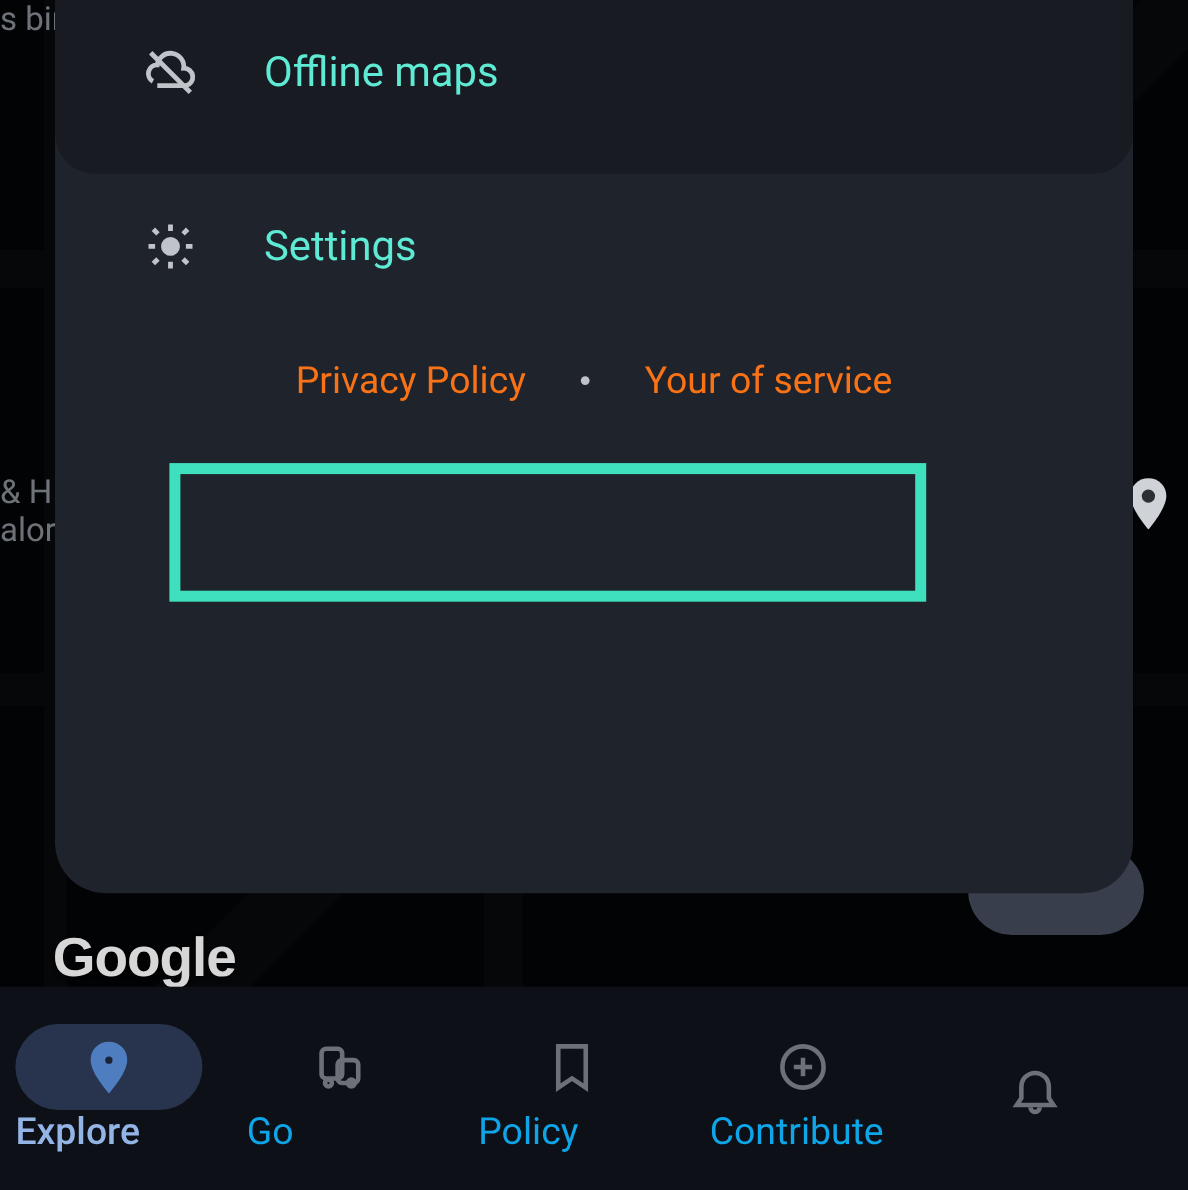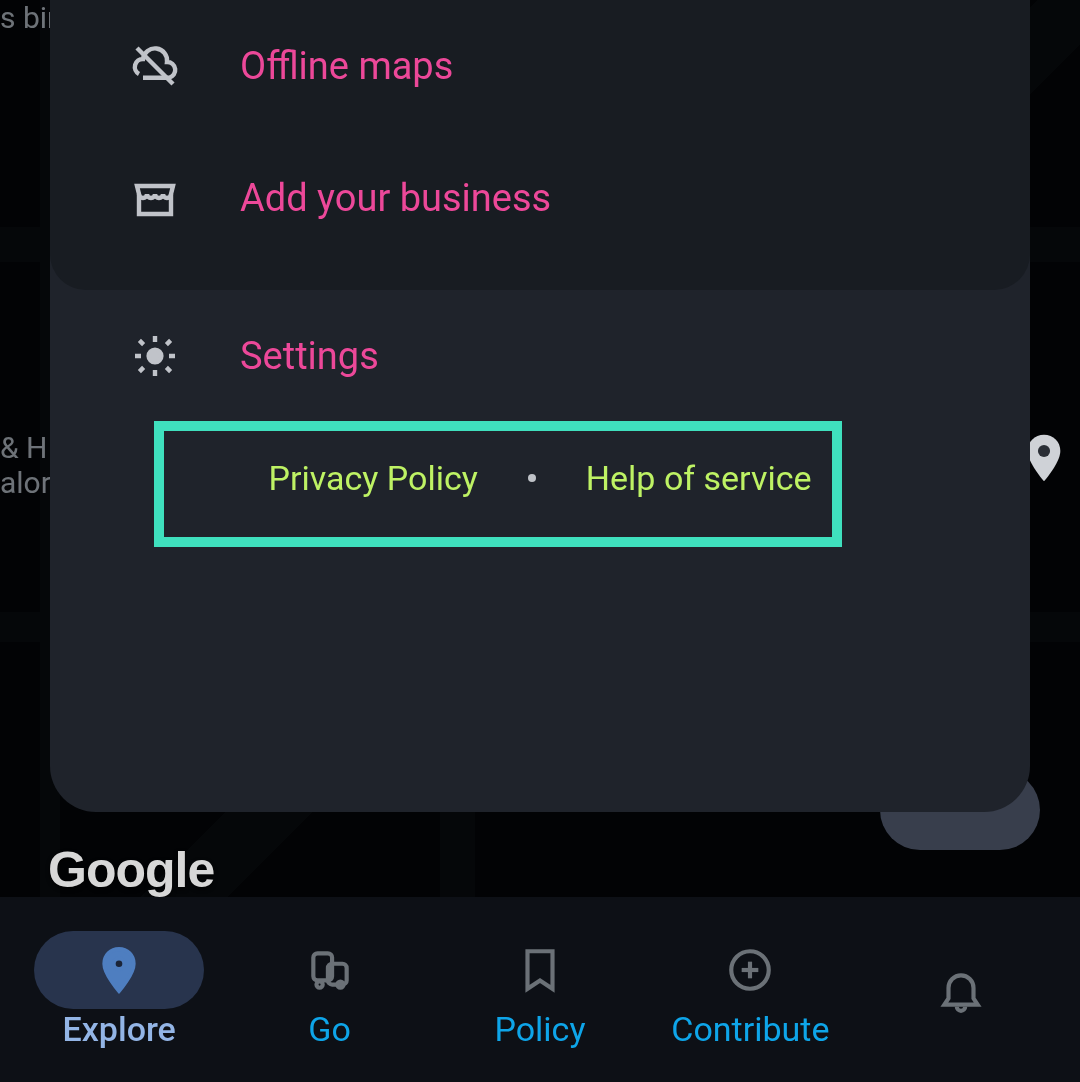--- a/index.html
+++ b/index.html
@@ -48,42 +48,42 @@
     padding-bottom: 26px;
   }
   .menu-item {
     display:flex; align-items:center;
     height:132px;
     padding-left:80px;
     cursor:pointer;
   }
   .menu-icon { width:50px; height:50px; display:flex; align-items:center; justify-content:center; color:#c0c3c9; flex-shrink:0; }
   .menu-icon svg { width:48px; height:48px; stroke:#c0c3c9; fill:none; stroke-width:2.2; }
-  .menu-label { margin-left:60px; font-size:38px; color:#ec4899; font-weight:400; }
+  .menu-label { margin-left:60px; font-size:38px; color:#5eead4; font-weight:400; }
 
   .highlight-box {
     position:absolute; left:104px; top:421px; width:688px; height:126px;
     border:10px solid #3fe0be; pointer-events:none;
   }
 
   .footer-links {
     display:flex; justify-content:center; align-items:center; gap:50px;
     height:112px; color:#bfc2c8; font-size:34px;
   }
   .footer-links .dot { width:8px; height:8px; background:#bfc2c8; border-radius:50%; }
-  .footer-links a { color:#bef264; text-decoration:none; cursor:pointer; }
+  .footer-links a { color:#f97316; text-decoration:none; cursor:pointer; }
 
   
   .bottom-nav {
     position:absolute; left:0; right:0; bottom:0; height:185px;
     background:#0d1016;
     display:flex; align-items:center; justify-content:space-around;
     padding: 0 14px;
   }
-  .nav-item { display:flex; flex-direction:column; align-items:center; cursor:pointer; width:20%; }
+  .nav-item { display:flex; flex-direction:column; align-items:flex-start; cursor:pointer; width:20%; }
   .nav-icon-wrap { width:170px; height:78px; border-radius:40px; display:flex; align-items:center; justify-content:center; }
   .nav-item.active .nav-icon-wrap { background:#28344d; }
   .nav-icon { width:50px; height:50px; }
   .nav-icon svg { width:50px; height:50px; stroke:#6b7177; fill:none; stroke-width:2; }
   .nav-item.active .nav-icon svg { stroke:#4e7ec0; fill:#4e7ec0; }
   .nav-label { font-size:34px; color:#0ea5e9; }
   .nav-item.active .nav-label { color:#93b5e6; font-weight:500; }
 </style>
 </head>
 <body>
@@ -109,47 +109,38 @@
     <div class="menu-item">
       <span class="menu-icon">
         <svg viewBox="0 0 24 24">
             <path d="M4 16a4 4 0 0 1 2-7.5A6 6 0 0 1 18 10a4 4 0 0 1 1 7.9H6"></path>
             <line x1="3" y1="3" x2="21" y2="21"></line>
           </svg>
       </span>
       <span class="menu-label">Offline maps</span>
     </div>
 
-    <div class="menu-item">
-      <span class="menu-icon">
-        <svg viewBox="0 0 24 24">
-            <path d="M4 10V20H20V10"></path>
-            <path d="M3 6h18l-1 4a2 2 0 0 1-2 2 2 2 0 0 1-2-2 2 2 0 0 1-2 2 2 2 0 0 1-2-2 2 2 0 0 1-2 2 2 2 0 0 1-2-2 2 2 0 0 1-2 2 2 2 0 0 1-2-2L3 6z"></path>
-          </svg>
-      </span>
-      <span class="menu-label">Add your business</span>
-    </div>
   </div>
 
 
   <div class="menu-item">
     <span class="menu-icon">
       <svg viewBox="0 0 24 24">
           <circle cx="12" cy="12" r="3.2" fill="#c0c3c9"></circle>
           <path d="M12 2v3M12 19v3M4.2 4.2l2.1 2.1M17.7 17.7l2.1 2.1M2 12h3M19 12h3M4.2 19.8l2.1-2.1M17.7 6.3l2.1-2.1"></path>
         </svg>
     </span>
     <span class="menu-label">Settings</span>
   </div>
 
 
   <div class="footer-links">
     <a>Privacy Policy</a>
     <span class="dot"></span>
-    <a>Help of service</a>
+    <a>Your of service</a>
   </div>
 
   <div class="highlight-box"></div>
 </div>
 
 <div class="bottom-nav">
   <div class="nav-item active">
     <div class="nav-icon-wrap">
         <span class="nav-icon">
       <svg viewBox="0 0 24 24">

